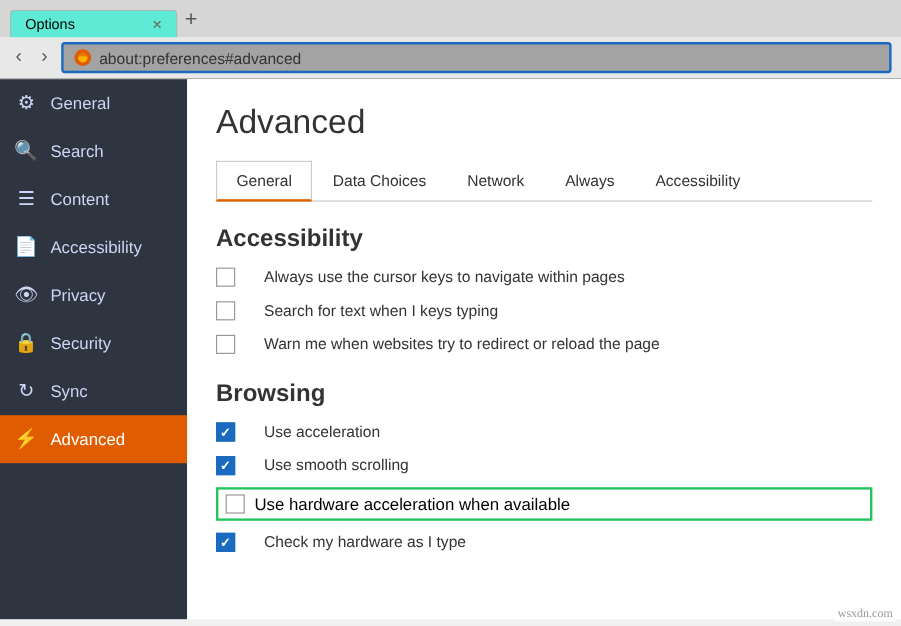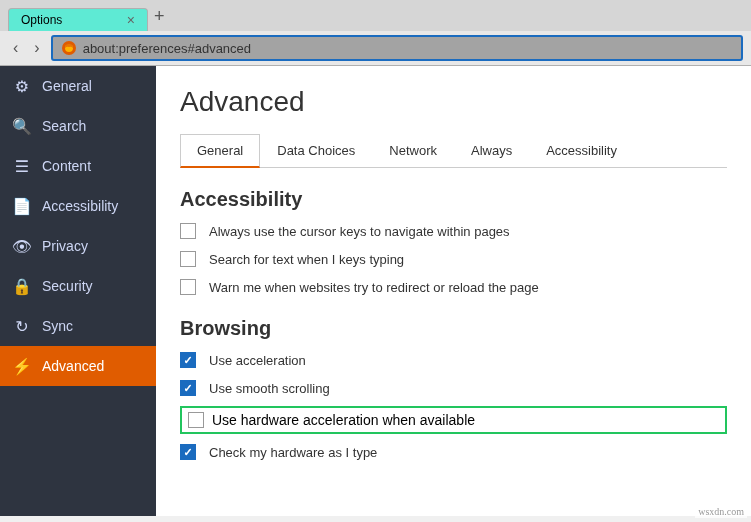--- a/index.html
+++ b/index.html
@@ -151,22 +151,21 @@
     .section-title {
       font-weight: bold;
       font-size: 20px;
       color: #333;
       margin-bottom: 10px;
     }
     .section { margin-bottom: 20px; }
 
     .checkbox-row {
       display: flex;
-      align-items: center;
-      gap: 13px;
+      gap: 24px;
       margin-bottom: 8px;
       padding: 2px 0;
     }
     .checkbox-row label { font-size: 13px; color: #333; cursor: pointer; }
 
     .checkbox-box {
       width: 16px;
       height: 16px;
       border: 1px solid #999;
       background: white;

